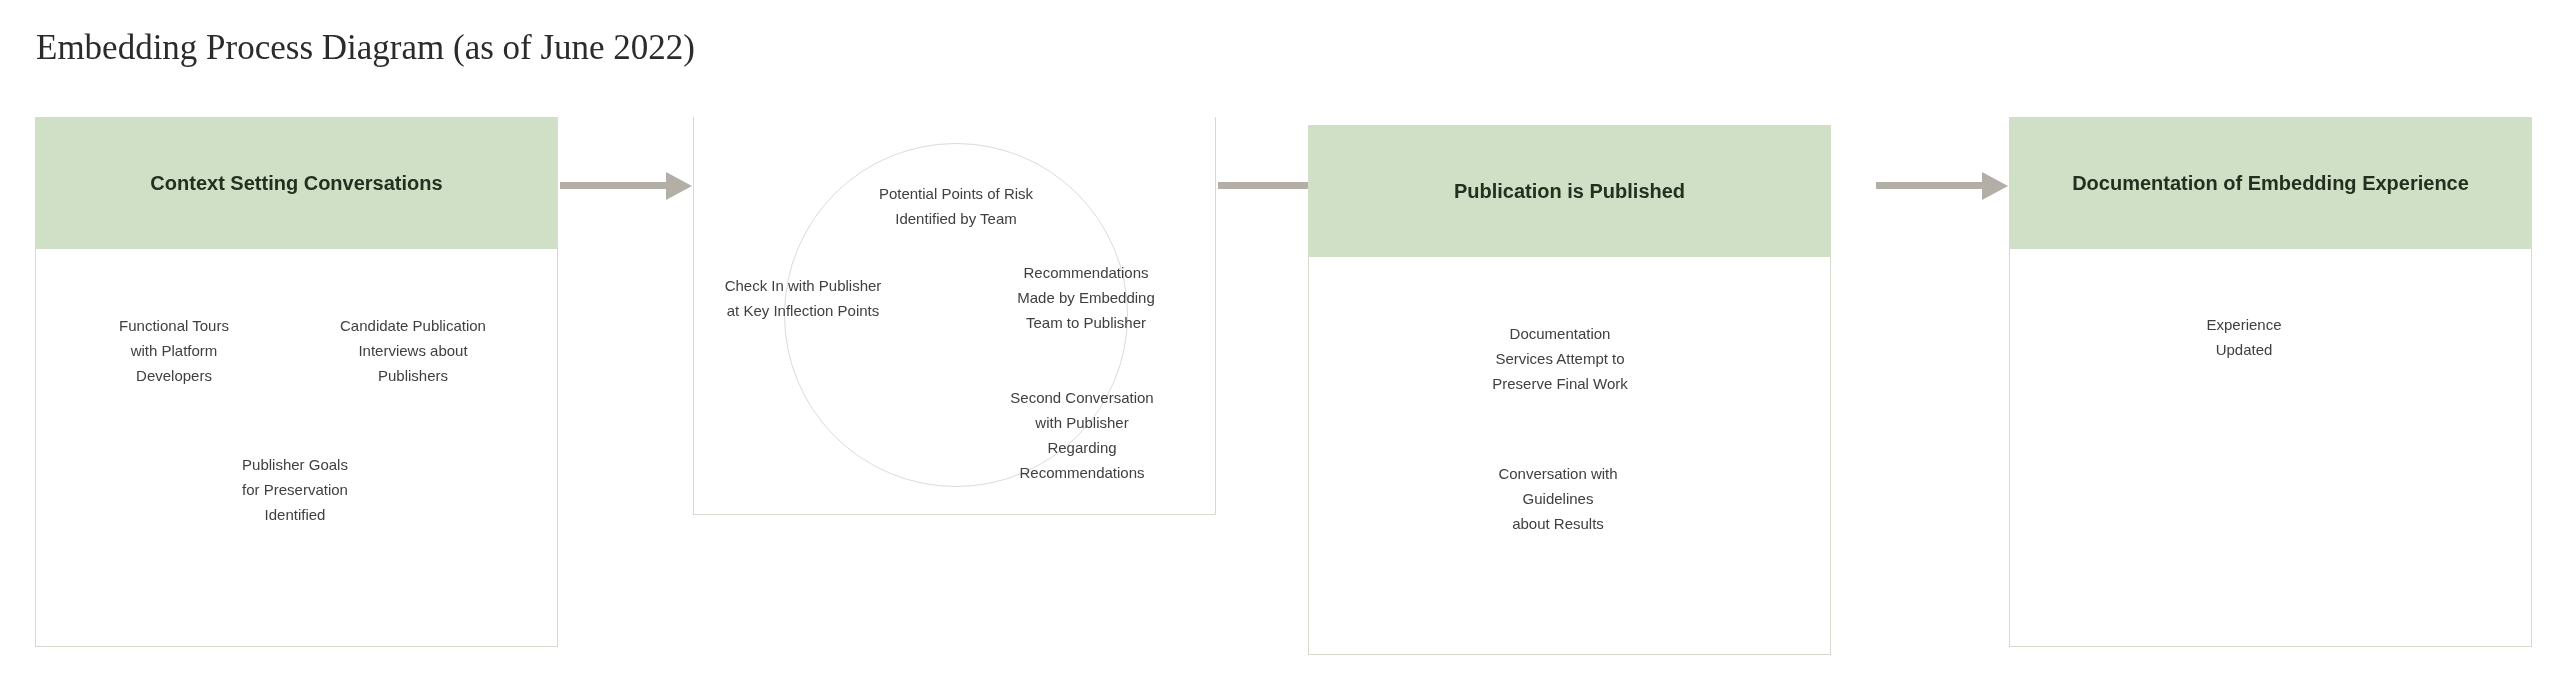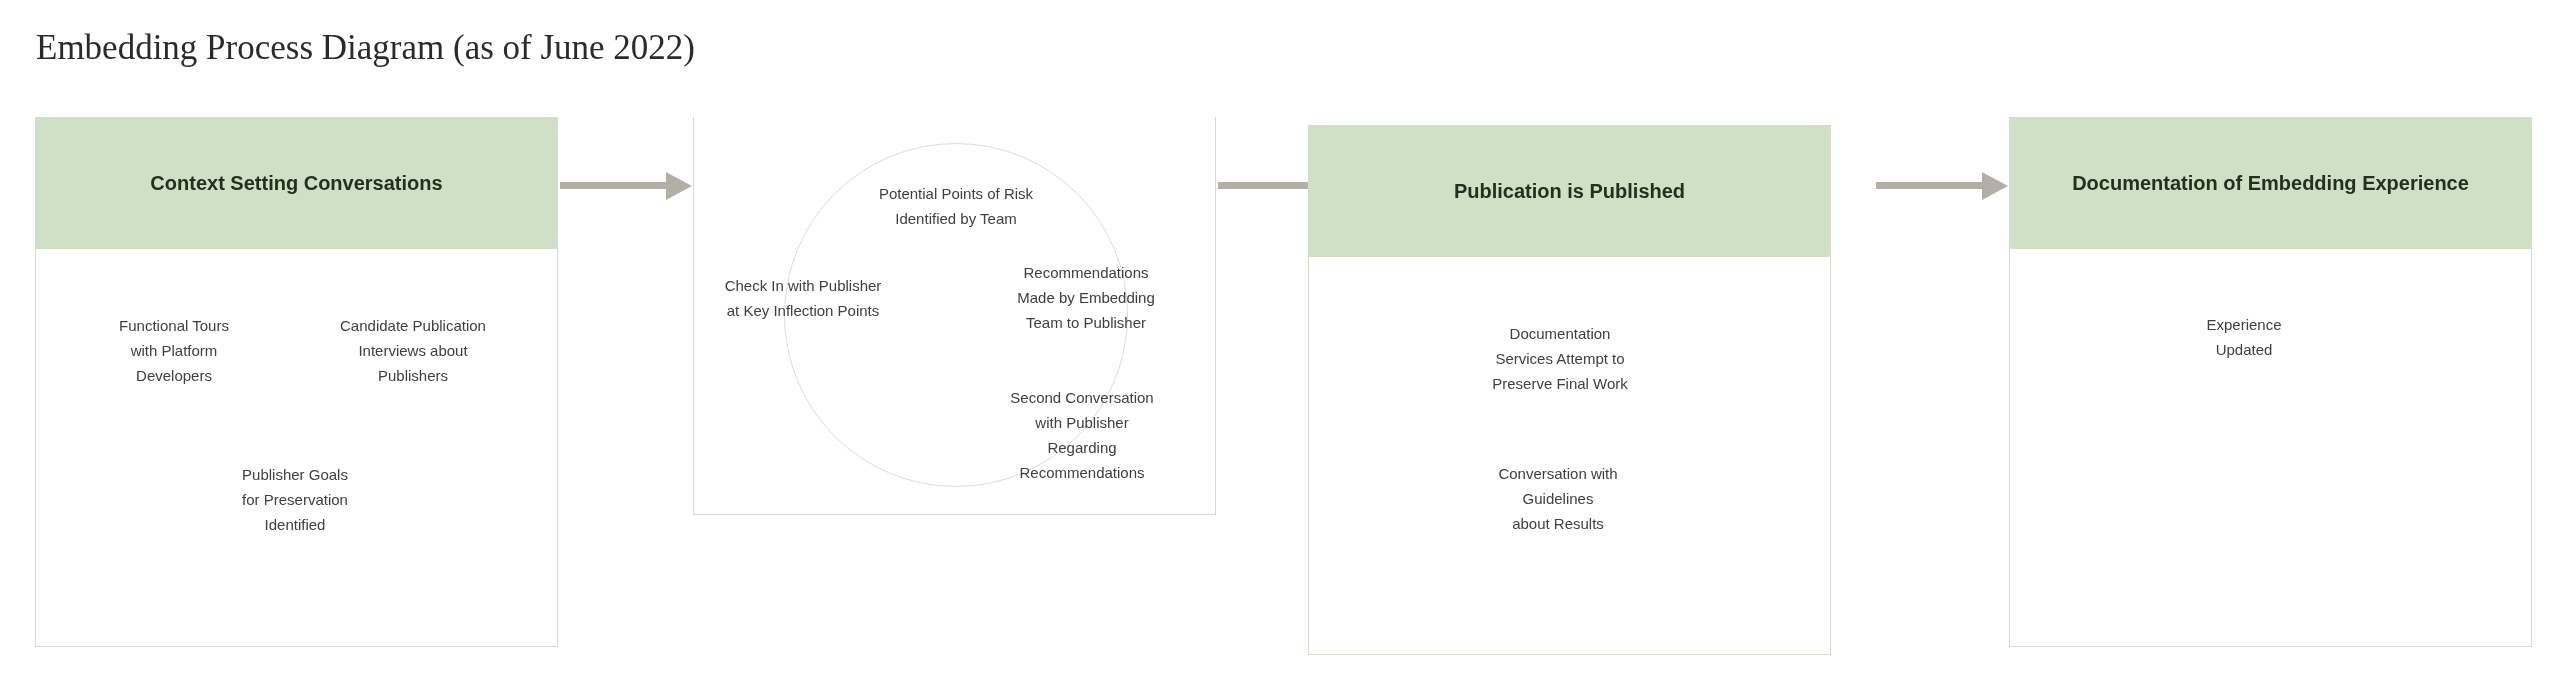--- a/index.html
+++ b/index.html
@@ -48,21 +48,21 @@
     font-size: 15px; line-height: 25px; color: var(--body-text);
   }
   .cycle-circle {
     position: absolute; left: 90px; top: 26px;
     width: 344px; height: 344px; border-radius: 50%;
     border: 1px solid var(--circle);
   }
   
   #c1i1 { left: 138px; top: 64px; }
   #c1i2 { left: 377px; top: 64px; }
-  #c1i3 { left: 259px; top: 213px; }
+  #c1i3 { left: 259px; top: 203px; }
   #c2i1 { left: 262px; top: 64px; }
   #c2i2 { left: 109px; top: 156px; }
   #c2i3 { left: 392px; top: 143px; }
   #c2i4 { left: 134px; top: 279px; }
   #c2i5 { left: 388px; top: 268px; }
   #c3i1 { left: 251px; top: 64px; }
   #c3i2 { left: 249px; top: 204px; }
   #c4i1 { left: 234px; top: 63px; }
   .arrow {
     position: absolute; top: 182px; width: 106px; height: 7px;

